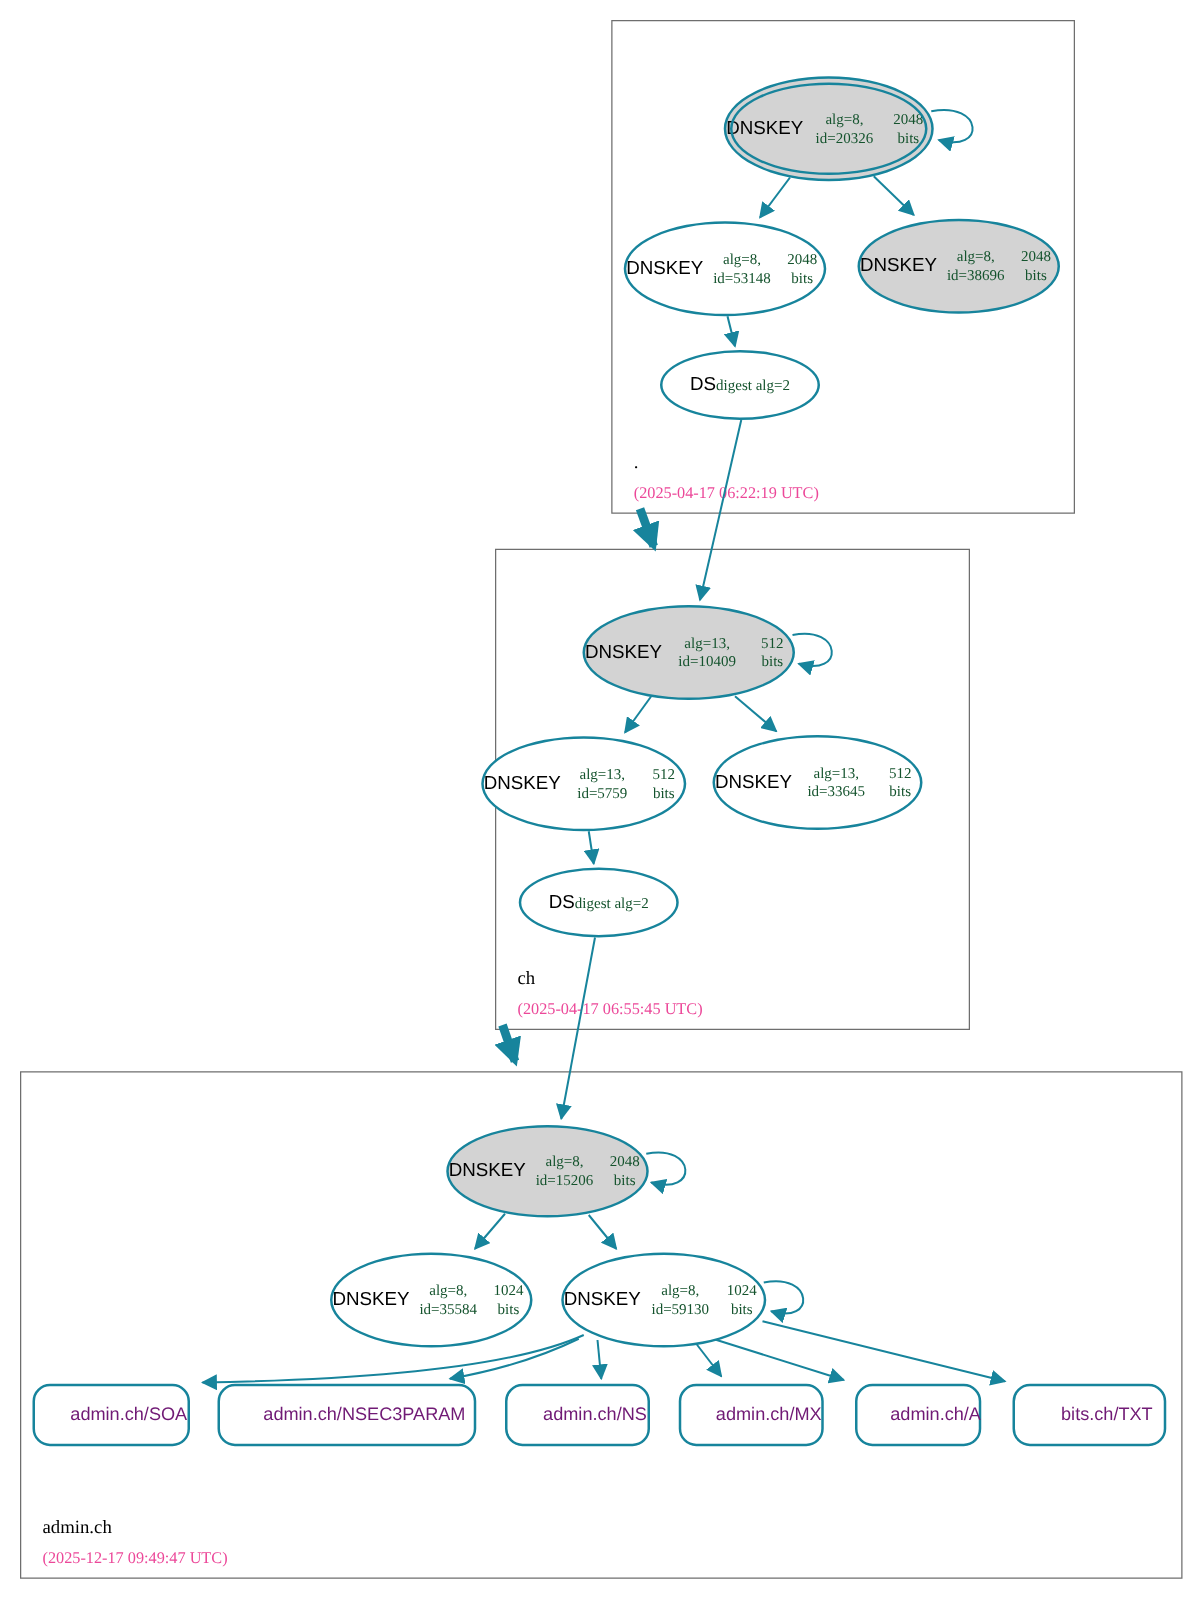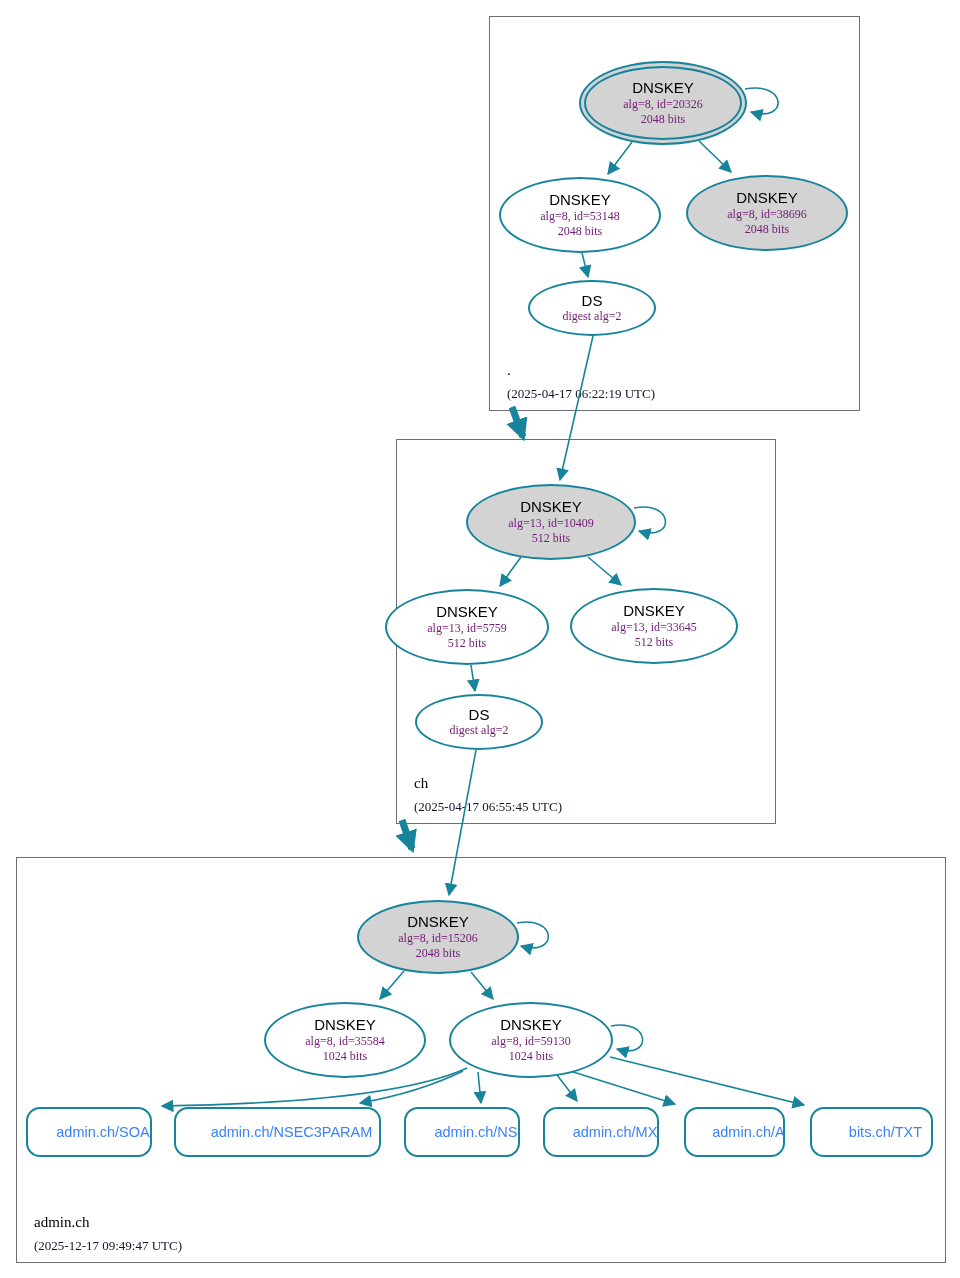--- a/index.html
+++ b/index.html
@@ -23,21 +23,21 @@
     width: 960px; height: 1278px;
     z-index: 1;
     pointer-events: none;
   }
   .node {
     position: absolute;
     border: 2px solid #17849C;
     border-radius: 50%;
     background: #ffffff;
     display: flex;
-    flex-direction: column;
+    flex-direction: row;
     align-items: center;
     justify-content: center;
     text-align: center;
     z-index: 2;
     box-sizing: border-box;
   }
   .node.gray { background: #d3d3d3; }
   .node.double::before {
     content: "";
     position: absolute;
@@ -48,54 +48,54 @@
   }
   .node-title {
     font-family: "Liberation Sans", sans-serif;
     font-size: 15px;
     color: #000000;
     line-height: 1.15;
   }
   .node-sub {
     font-family: "Liberation Serif", serif;
     font-size: 12px;
-    color: #701a75;
+    color: #14532d;
     line-height: 1.25;
     text-align: center;
   }
   .rrset {
     position: absolute;
     border: 2px solid #17849C;
     border-radius: 14px;
     background: #ffffff;
     display: flex;
     align-items: center;
     justify-content: center;
     font-family: "Liberation Sans", sans-serif;
     font-size: 14.5px;
-    color: #3b82f6;
+    color: #701a75;
     z-index: 2;
     box-sizing: border-box;
     padding-left: 28px;
   }
   .zone-name {
     position: absolute;
     left: 17px;
     bottom: 31px;
     font-family: "Liberation Serif", serif;
     font-size: 15px;
     color: #000000;
   }
   .zone-ts {
     position: absolute;
     left: 17px;
     bottom: 8px;
     font-family: "Liberation Serif", serif;
     font-size: 13px;
-    color: #0f172a;
+    color: #ec4899;
   }
 </style>
 </head>
 <body>
 
 <div class="canvas">
 
   <div class="zonebox" style="left:489px;top:16px;width:369px;height:393px">
     <div class="zone-name">.</div>
     <div class="zone-ts">(2025-04-17 06:22:19 UTC)</div>

